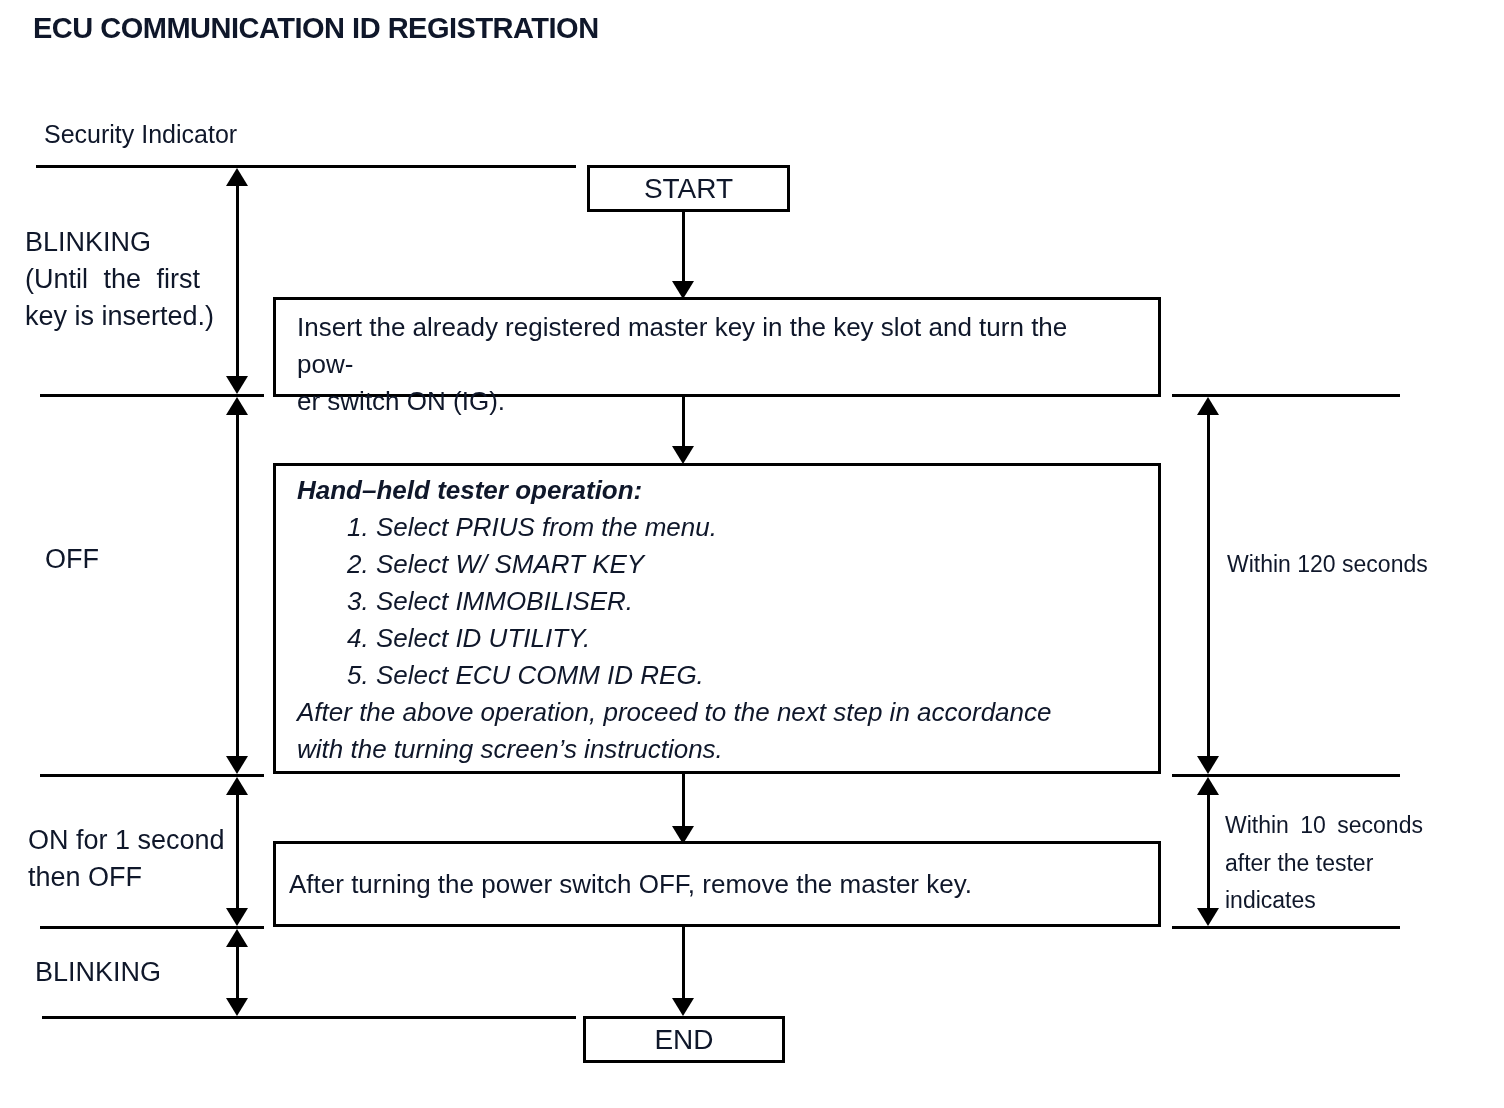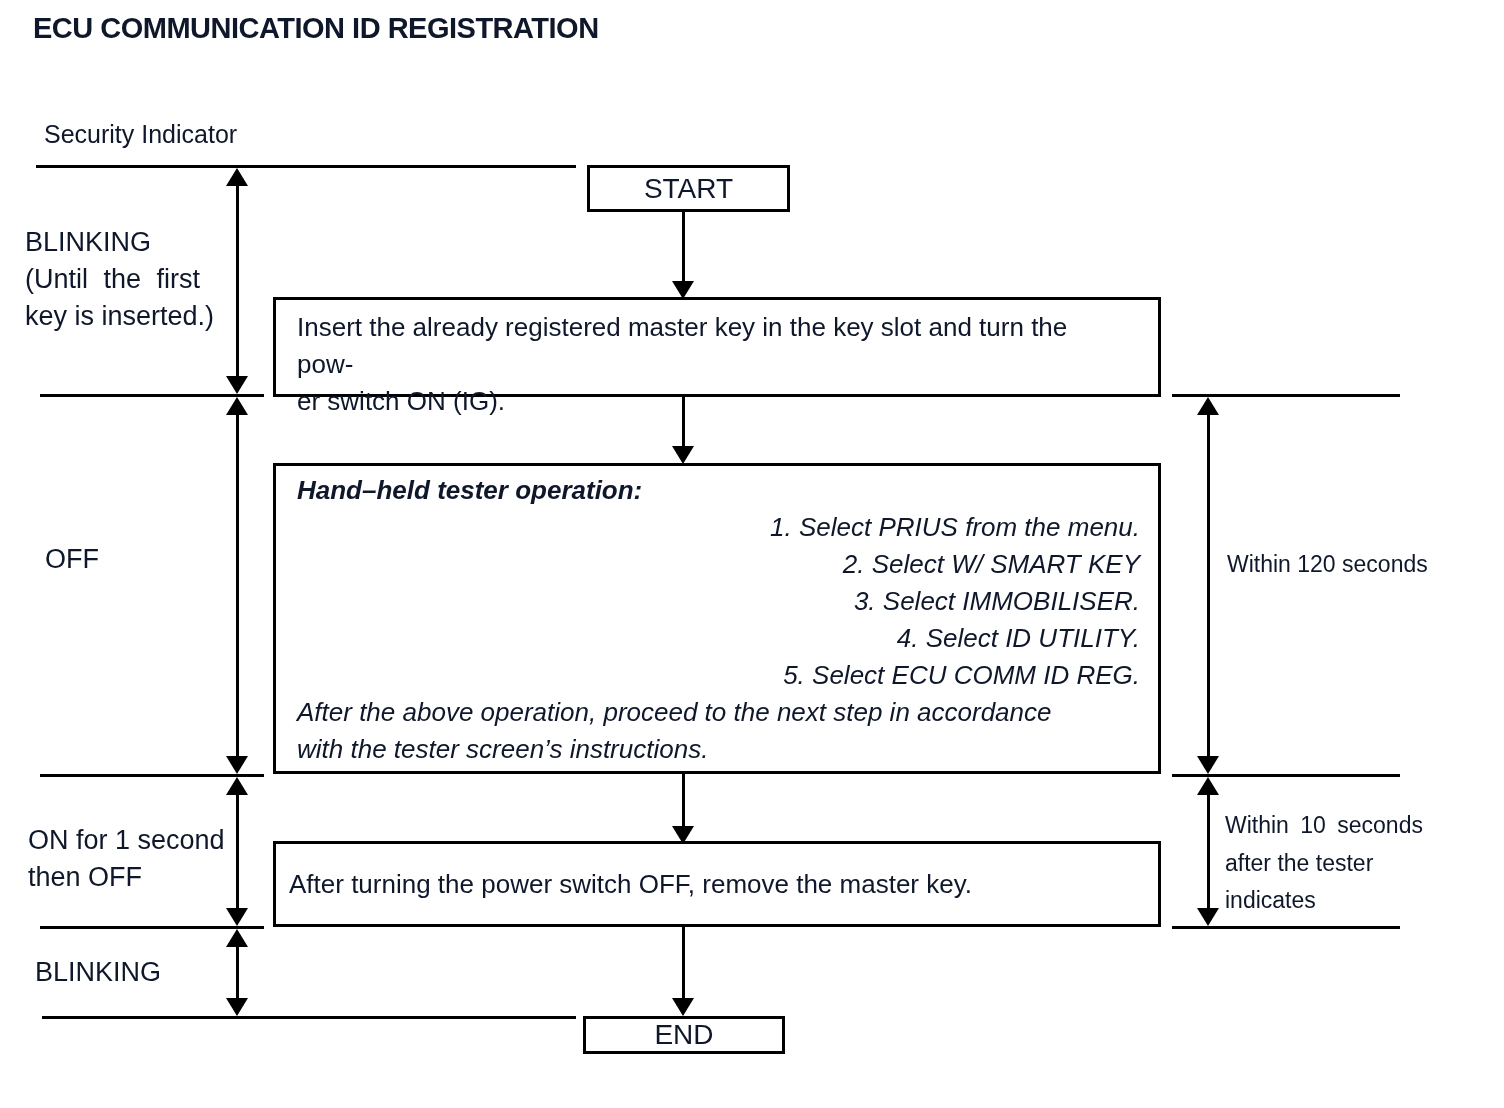--- a/index.html
+++ b/index.html
@@ -14,21 +14,21 @@
   .varrow .stem{width:3px;flex:1;background:#000;margin-top:-6px;margin-bottom:-6px;}
   .ah-up{width:0;height:0;border-left:11px solid transparent;border-right:11px solid transparent;border-bottom:18px solid #000;z-index:2;}
   .ah-down{width:0;height:0;border-left:11px solid transparent;border-right:11px solid transparent;border-top:18px solid #000;z-index:2;}
   .spacer{width:3px;height:0;}
   
   .node{position:absolute;border:3px solid #000;background:#fff;box-sizing:border-box;}
   .terminal{display:flex;align-items:center;justify-content:center;font-size:28px;}
   .process{font-size:26px;line-height:37px;}
   .p1{padding:9px 32px 0 21px;}
   .p2{padding:6px 18px 0 21px;font-style:italic;}
-  .p2 .item{margin-left:50px;text-align:right;}
+  .p2 .item{margin-left:50px;}
   .p3{display:flex;align-items:center;padding-left:13px;}
   .p2 .bold{font-weight:bold;}
   
   .lbl{position:absolute;font-size:27px;line-height:37px;white-space:nowrap;}
   .rlbl{position:absolute;font-size:23px;line-height:37.5px;white-space:nowrap;}
   .ws8{word-spacing:8px;}
   .ws5{word-spacing:5px;}
   .doc-title{position:absolute;left:33px;top:12px;font-size:29px;font-weight:bold;letter-spacing:-0.5px;white-space:nowrap;}
   .sec-label{position:absolute;left:44px;top:120px;font-size:25px;white-space:nowrap;}
 </style>
@@ -137,22 +137,22 @@
   </div>
 
   <div class="node process p2" style="left:273px;top:463px;width:888px;height:311px;">
     <div class="bold">Hand–held tester operation:</div>
     <div class="item">1. Select PRIUS from the menu.</div>
     <div class="item">2. Select W/ SMART KEY</div>
     <div class="item">3. Select IMMOBILISER.</div>
     <div class="item">4. Select ID UTILITY.</div>
     <div class="item">5. Select ECU COMM ID REG.</div>
     <div>After the above operation, proceed to the next step in accordance</div>
-    <div>with the tester screen’s instructions.</div>
+    <div>with the turning screen’s instructions.</div>
   </div>
 
   <div class="node process p3" style="left:273px;top:841px;width:888px;height:86px;">
     <div>After turning the power switch OFF, remove the master key.</div>
   </div>
 
-  <div class="node terminal" style="left:583px;top:1016px;width:202px;height:38px;">END</div>
+  <div class="node terminal" style="left:583px;top:1016px;width:202px;height:47px;">END</div>
 
 </div>
 
 </body></html>

